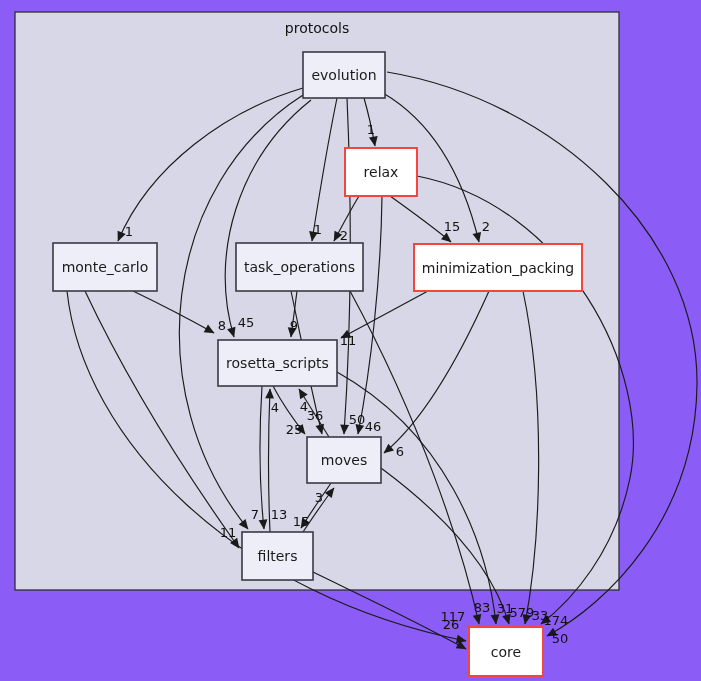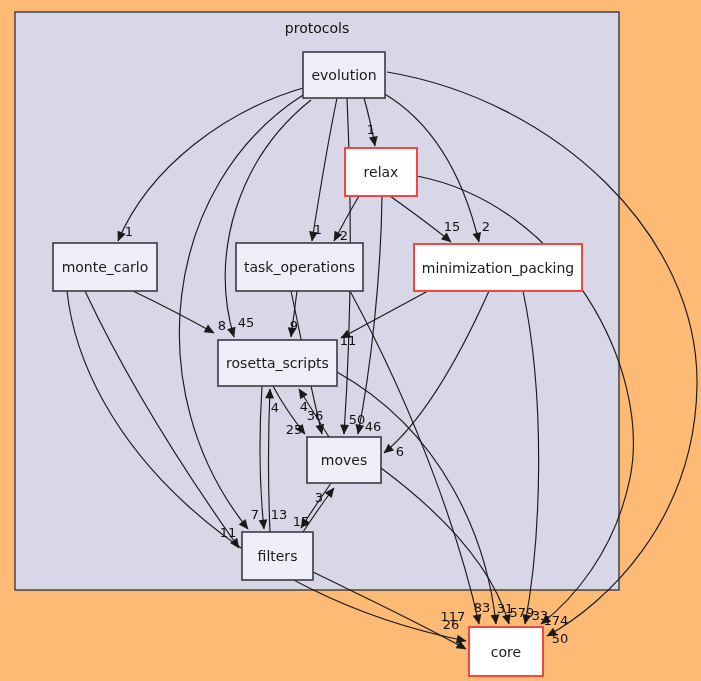--- a/index.html
+++ b/index.html
@@ -1,19 +1,19 @@
 <!DOCTYPE html>
 <html><head>
 <meta charset="utf-8">
 <style>
   html,body{margin:0;padding:0;background:#ffffff;}
   .stage{
     position:relative;
     width:701px;height:681px;
-    background:#fdba74;
+    background:#8b5cf6;
     font-family:"DejaVu Sans", sans-serif;
   }
   svg text{font-family:"DejaVu Sans", sans-serif;}
   .cluster-title{font-size:14px;fill:#111111;text-anchor:middle;}
   .node-label{font-size:14px;fill:#1a1a1a;text-anchor:middle;dominant-baseline:middle;}
   .edge-label{font-size:13px;fill:#111111;text-anchor:middle;}
   .edge-path{fill:none;}
   .node-rect{cursor:pointer;}
 </style>
 </head>

